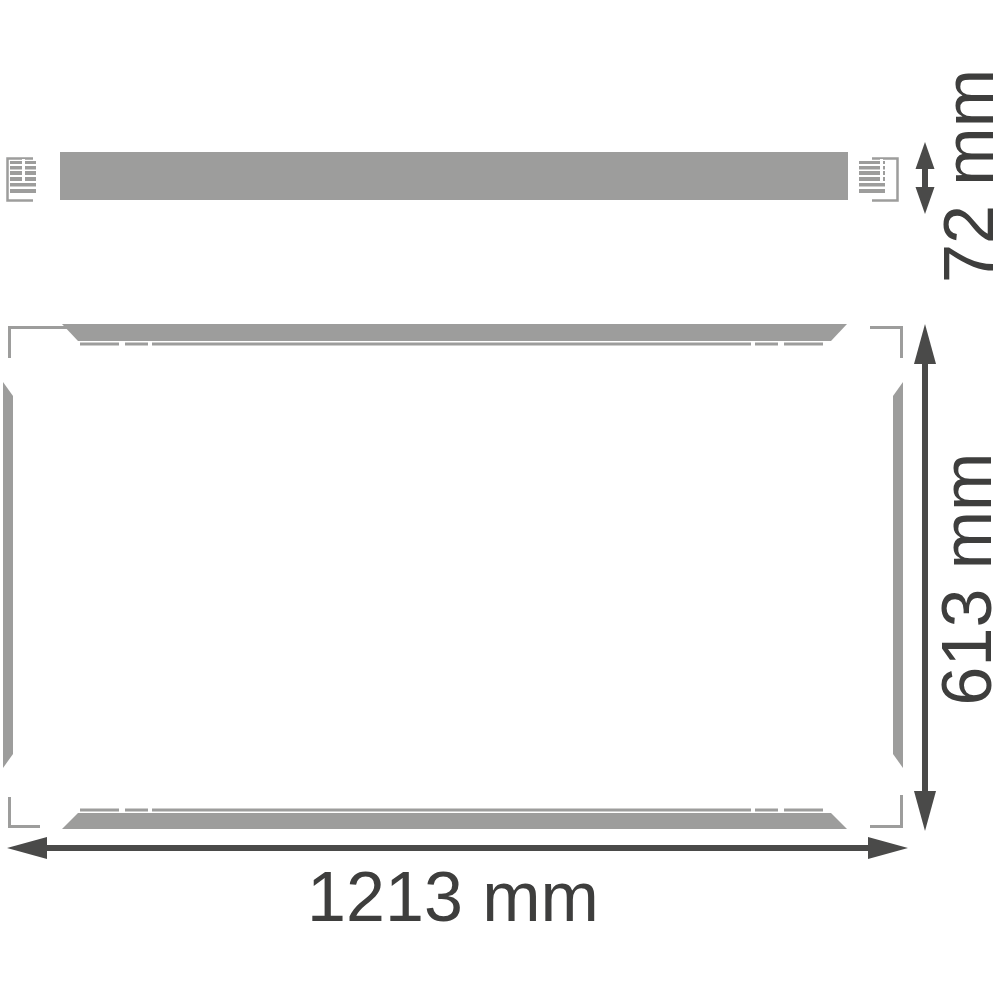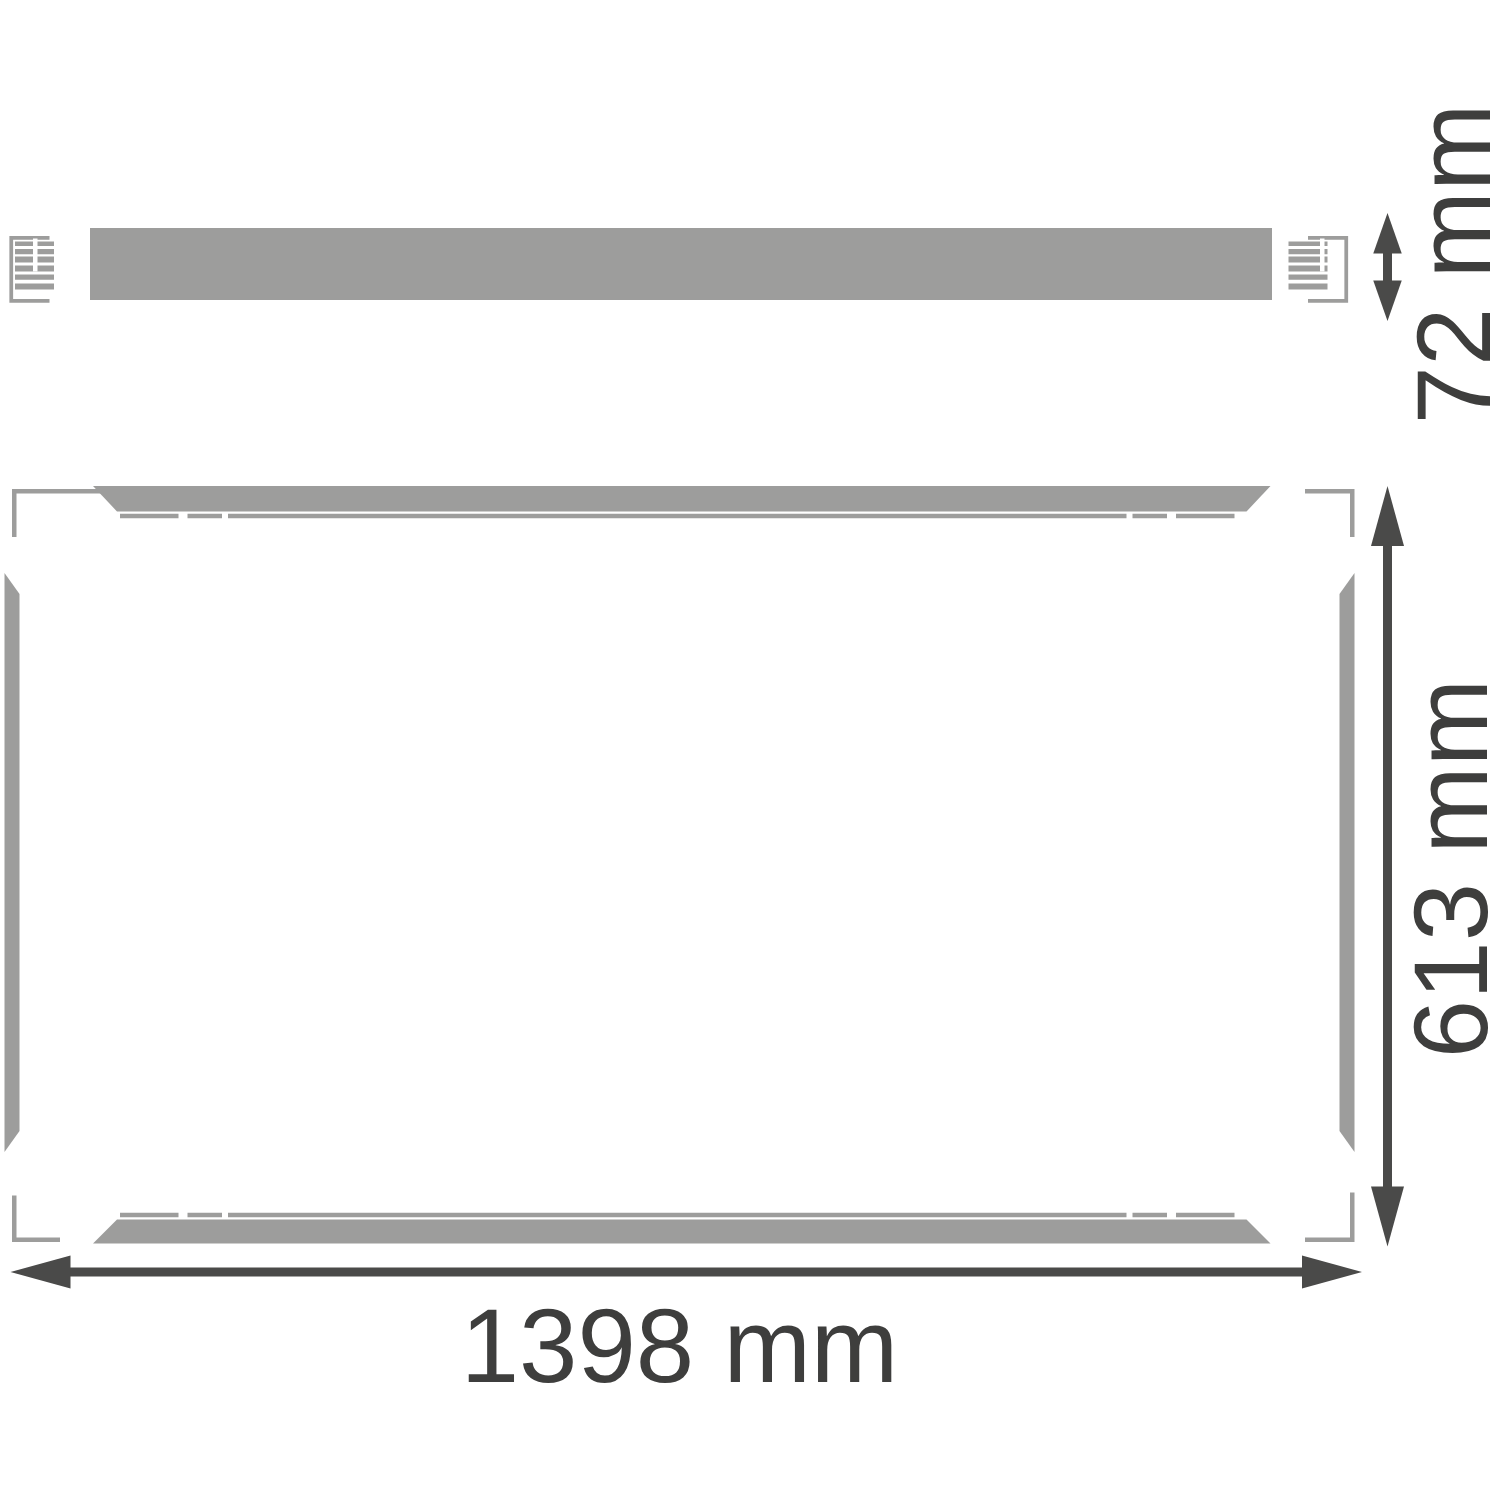--- a/index.html
+++ b/index.html
@@ -120,15 +120,15 @@
         <polygon points="7,848 47,837 47,859"></polygon>
         <polygon points="908,848 868,837 868,859"></polygon>
       </g>
     </g>
   </svg>
 
   <div class="dim-label vertical" style="left:969px; top:176px;">72 mm</div>
 
   <div class="dim-label vertical" style="left:967px; top:579px;">613 mm</div>
 
-  <div class="dim-label" style="left:453px; top:897px;">1398 mm</div>
+  <div class="dim-label" style="left:453px; top:897px;">1213 mm</div>
 
 </div>
 
 </body></html>

